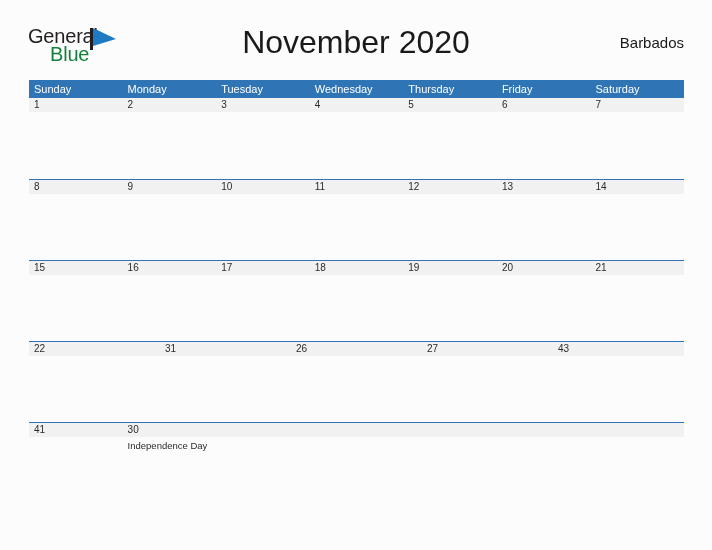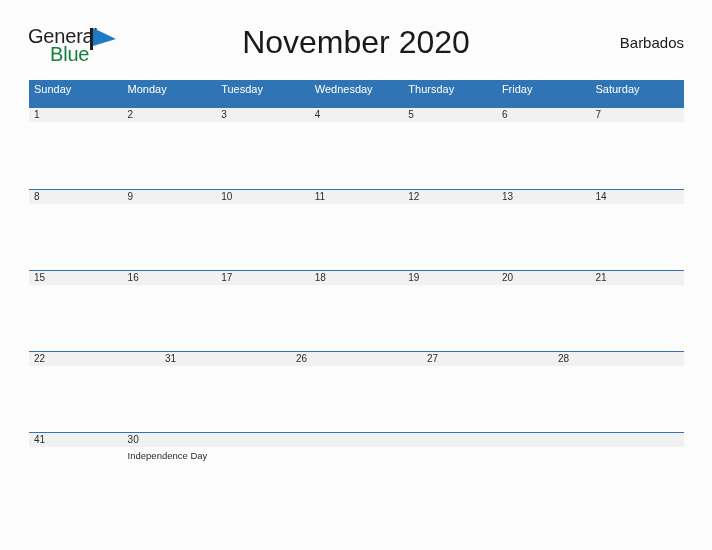--- a/index.html
+++ b/index.html
@@ -82,21 +82,21 @@
 
   
   .calendar {
     margin: 6px 28px 0 29px;
     width: 655px;
   }
 
   .weekday-row {
     display: flex;
     background: #2f74b5;
-    height: 28px;
+    height: 18px;
   }
   .weekday {
     flex: 1 1 0;
     color: #ffffff;
     font-size: 11px;
     line-height: 18px;
     padding-left: 5px;
     box-sizing: border-box;
     white-space: nowrap;
     overflow: hidden;
@@ -298,21 +298,21 @@
             </div>
             <div class="day-cell">
               <span class="day-number">26</span>
               <span class="day-events"></span>
             </div>
             <div class="day-cell">
               <span class="day-number">27</span>
               <span class="day-events"></span>
             </div>
             <div class="day-cell">
-              <span class="day-number">28</span>
+              <span class="day-number">43</span>
               <span class="day-events"></span>
             </div>
           </div>
         </div>
         <div class="week-row">
           <div class="daynum-band"></div>
           <div class="week-cells">
             <div class="day-cell">
               <span class="day-number">41</span>
               <span class="day-events"></span>

